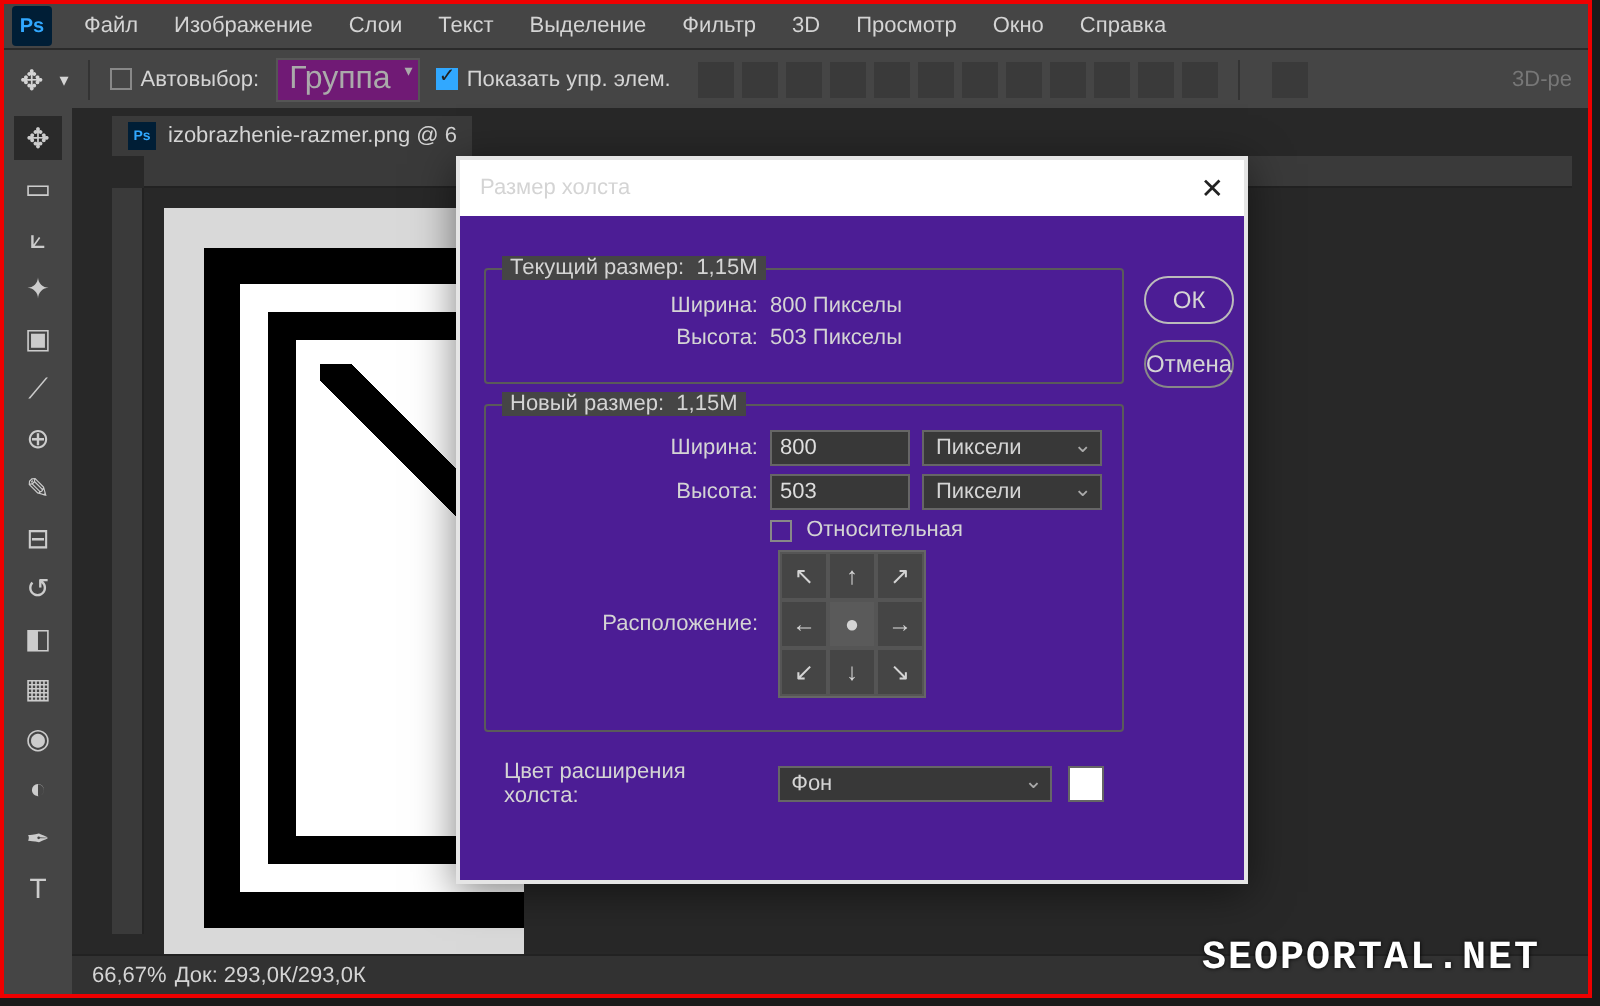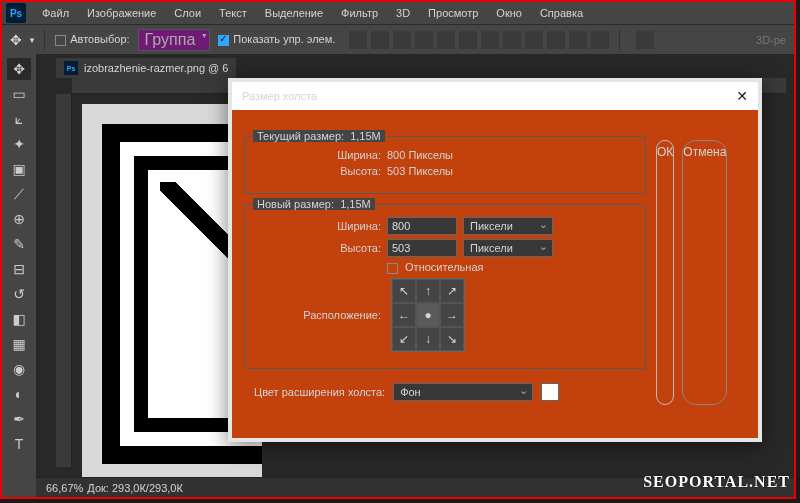--- a/index.html
+++ b/index.html
@@ -24,42 +24,42 @@
 .canvas-area{flex:1;background:#282828;position:relative;overflow:hidden}
 .tab{position:absolute;top:4px;left:20px;background:#3a3a3a;padding:3px 8px;font-size:10px;color:#bbb;display:flex;align-items:center;gap:6px}
 .tab-ico{width:14px;height:14px;background:#001e36;color:#31a8ff;font-size:7px;font-weight:bold;display:flex;align-items:center;justify-content:center}
 .ruler-h{position:absolute;top:24px;left:36px;right:8px;height:16px;background:#3a3a3a;border-bottom:1px solid #222}
 .ruler-v{position:absolute;top:40px;left:20px;width:16px;bottom:30px;background:#3a3a3a;border-right:1px solid #222}
 .canvas{position:absolute;top:50px;left:46px;width:180px;height:380px;background:#d9d9d9;overflow:hidden}
 .art{position:absolute;top:20px;left:20px;width:260px;height:340px;background:#fff;border:18px solid #000}
 .art::before{content:"";position:absolute;inset:14px;border:14px solid #000}
 .art::after{content:"";position:absolute;top:40px;left:40px;width:200px;height:200px;background:linear-gradient(45deg,transparent 48%,#000 48%,#000 54%,transparent 54%)}
 .status{position:absolute;bottom:0;left:34px;right:0;height:20px;background:#323232;display:flex;align-items:center;gap:4px;padding:0 10px;font-size:10px;color:#aaa;border-top:1px solid #222}
-.dialog{position:absolute;top:76px;left:226px;width:534px;height:364px;background:#c2410c;border:4px solid #e5e5e5;box-shadow:0 4px 20px rgba(0,0,0,.5)}
+.dialog{position:absolute;top:76px;left:226px;width:396px;height:364px;background:#4c1d95;border:2px solid #e5e5e5;box-shadow:0 4px 20px rgba(0,0,0,.5)}
 .dlg-title{background:#fff;color:#222;height:28px;display:flex;align-items:center;justify-content:space-between;padding:0 10px;font-size:12px}
 .dlg-close{font-size:14px;cursor:pointer;color:#222}
 .dlg-body{padding:26px 12px;display:flex;gap:10px}
 .dlg-left{flex:1}
-.dlg-right{width:90px;display:flex;gap:8px;padding-top:4px}
+.dlg-right{width:90px;display:flex;flex-direction:column;gap:8px;padding-top:4px}
 .btn{border:1px solid #888;border-radius:14px;padding:4px 0;text-align:center;cursor:pointer;font-size:12px}
 .btn.primary{border:1.5px solid #bbb}
 .grp{border:1px solid #5a5a5a;border-radius:2px;padding:8px 10px 12px;margin-bottom:10px;position:relative}
 .grp-title{position:absolute;top:-7px;left:8px;background:#454545;padding:0 4px;font-size:11px}
 .row{display:flex;align-items:center;margin:4px 0;gap:6px}
 .lbl{width:126px;text-align:right;font-size:11px}
 .val{font-size:11px}
 .inp{background:#383838;border:1px solid #666;width:70px;padding:2px 4px;font-size:11px;color:#ddd}
 .dd{background:#383838;border:1px solid #666;width:90px;padding:2px 16px 2px 6px;font-size:11px;position:relative}
 .dd::after{content:"⌄";position:absolute;right:4px;top:0;font-size:11px;color:#aaa}
 .anchor{display:grid;grid-template-columns:repeat(3,24px);grid-template-rows:repeat(3,24px);gap:0;margin-left:4px;border:1px solid #666}
 .anchor div{border:1px solid #555;display:flex;align-items:center;justify-content:center;font-size:12px;cursor:pointer;background:#454545}
 .anchor .ctr{background:#5a5a5a}
 .colorrow{display:flex;align-items:center;gap:8px;padding:4px 10px}
 .swatch{width:18px;height:18px;background:#fff;border:1px solid #666}
-.watermark{position:absolute;bottom:6px;right:4px;color:#fff;font-family:Liberation Serif, serif;font-weight:bold;font-size:16px;letter-spacing:1px;text-shadow:0 0 2px #000}
+.watermark{position:absolute;bottom:6px;right:24px;color:#fff;font-family:Liberation Mono, monospace;font-weight:bold;font-size:20px;letter-spacing:1px;text-shadow:0 0 2px #000}
 .sep{width:1px;height:20px;background:#333;margin:0 2px}
 </style>
 </head>
 <body>
 
 <div class="wrap">
   <div class="menubar">
     <div class="ps-logo">Ps</div>
     <span>Файл</span>
     <span>Изображение</span>

